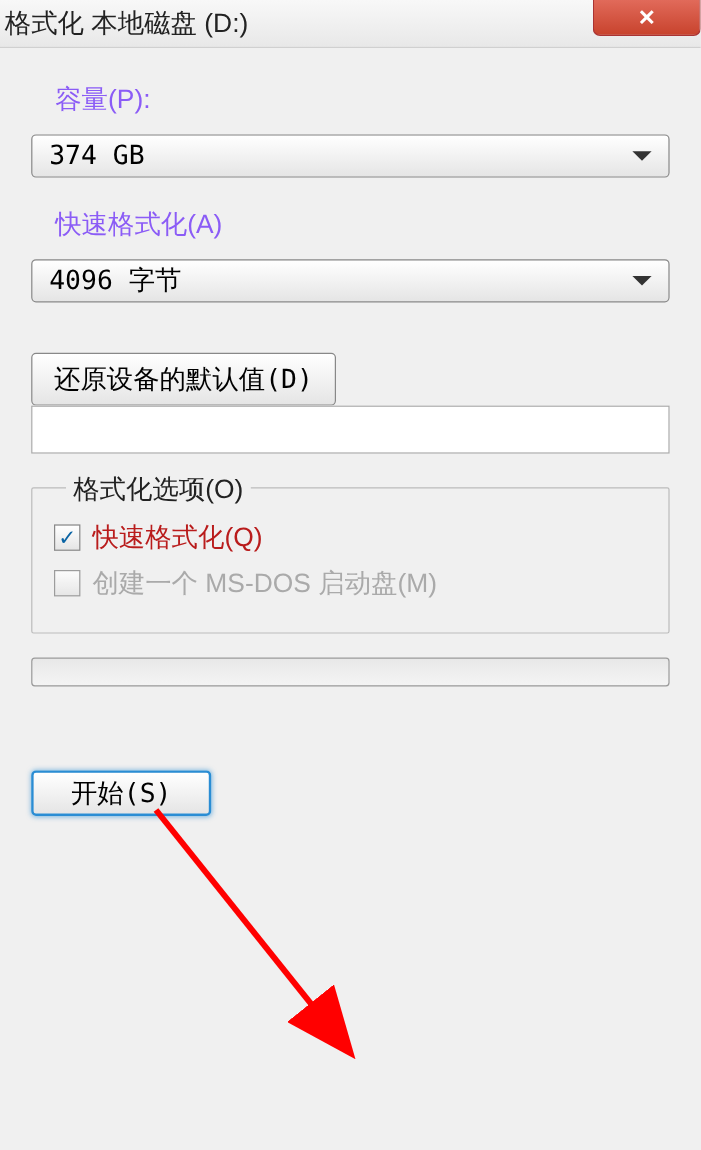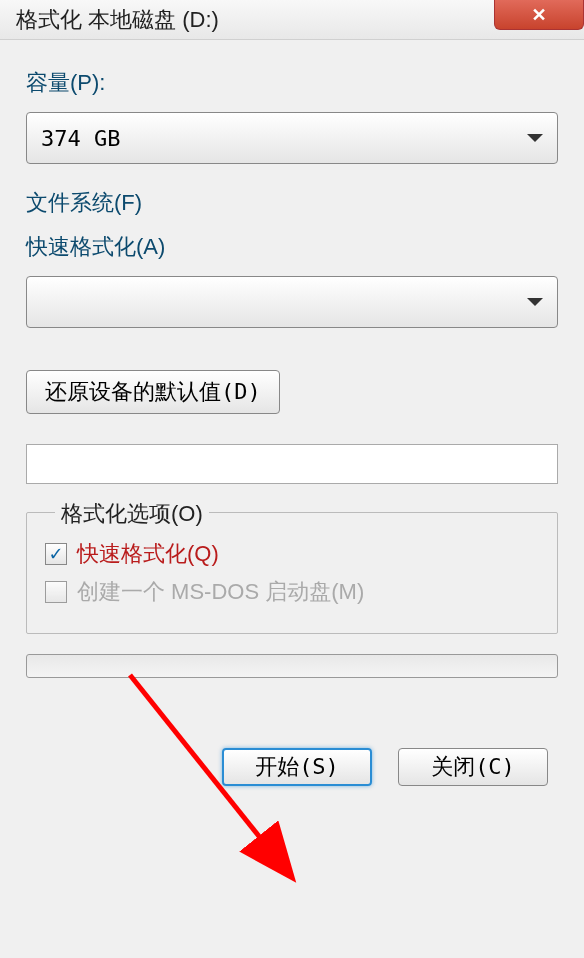--- a/index.html
+++ b/index.html
@@ -8,21 +8,21 @@
       height: 958px;
       font-family: "Microsoft YaHei", "SimSun", sans-serif;
       background: #f0f0f0;
       position: relative;
       overflow: hidden;
     }
     .titlebar {
       height: 40px;
       display: flex;
       align-items: center;
-      padding-left: 16px;
+      padding-left: 4px;
       background: linear-gradient(to bottom, #f8f8f8, #e8e8e8);
       font-size: 22px;
       color: #222;
       position: relative;
       border-bottom: 1px solid #d0d0d0;
     }
     .titlebar .title { flex: 1; white-space: nowrap; }
     .close-btn {
       position: absolute;
       right: 0; top: 0;
@@ -36,26 +36,27 @@
       color: #fff;
       font-size: 18px;
       font-weight: bold;
       cursor: pointer;
     }
     .body {
       padding: 28px 26px 20px 26px;
     }
     .label {
       font-size: 22px;
-      color: #0c4a6e;
+      color: #8b5cf6;
       margin-bottom: 14px;
+      margin-left: 20px;
     }
     .dropdown {
       width: 100%;
-      height: 52px;
+      height: 36px;
       background: linear-gradient(to bottom, #ffffff, #e5e5e5);
       border: 1px solid #888;
       border-radius: 4px;
       display: flex;
       align-items: center;
       padding: 0 14px;
       font-size: 22px;
       font-family: Consolas, monospace, "Microsoft YaHei";
       color: #000;
       margin-bottom: 24px;
@@ -73,21 +74,20 @@
     .restore-btn {
       display: inline-block;
       padding: 6px 18px;
       background: linear-gradient(to bottom, #ffffff, #e5e5e5);
       border: 1px solid #888;
       border-radius: 4px;
       font-size: 22px;
       font-family: "Microsoft YaHei", monospace;
       cursor: pointer;
       margin-top: 18px;
-      margin-bottom: 30px;
     }
     .text-input {
       width: 100%;
       height: 40px;
       border: 1px solid #aaa;
       background: #fff;
       padding: 0 10px;
       font-size: 20px;
       margin-bottom: 28px;
     }
@@ -132,20 +132,21 @@
       background: linear-gradient(to bottom, #e8e8e8, #f4f4f4);
       border: 1px solid #999;
       border-radius: 3px;
       margin-bottom: 70px;
     }
     .footer {
       display: flex;
       justify-content: flex-end;
       gap: 26px;
       padding-right: 10px;
+      flex-direction: column;
     }
     .footer-btn {
       width: 150px;
       height: 38px;
       background: linear-gradient(to bottom, #ffffff, #e5e5e5);
       border: 1px solid #888;
       border-radius: 4px;
       font-size: 22px;
       font-family: "Microsoft YaHei", monospace;
       display: flex; align-items: center; justify-content: center;
@@ -174,24 +175,24 @@
 </div>
 
 <div class="body">
 
   <div class="label">容量(P):</div>
   <div class="dropdown">
     <span>374 GB</span>
     <span class="arrow"></span>
   </div>
 
-  <div class="label">文件系统(F)</div>
 
   <div class="label">快速格式化(A)</div>
   <div class="dropdown">
+    <span>4096 字节</span>
     <span class="arrow"></span>
   </div>
 
   <button class="restore-btn">还原设备的默认值(D)</button>
 
   <input class="text-input" type="text" value="" style="">
 
   <div class="fieldset">
     <div class="legend">格式化选项(O)</div>
 
@@ -203,21 +204,20 @@
     <div class="checkbox-row">
       <div class="checkbox disabled"></div>
       <span class="cb-label disabled">创建一个 MS-DOS 启动盘(M)</span>
     </div>
   </div>
 
   <div class="progress"></div>
 
   <div class="footer">
     <button class="footer-btn primary">开始(S)</button>
-    <button class="footer-btn">关闭(C)</button>
   </div>
 
 </div>
 
 <svg class="arrow-annotation" width="220" height="260">
   <defs>
     <marker id="arrowhead" markerWidth="12" markerHeight="10" refX="10" refY="5" orient="auto">
       <polygon points="0 0, 12 5, 0 10" fill="#ff0000"></polygon>
     </marker>
   </defs>

